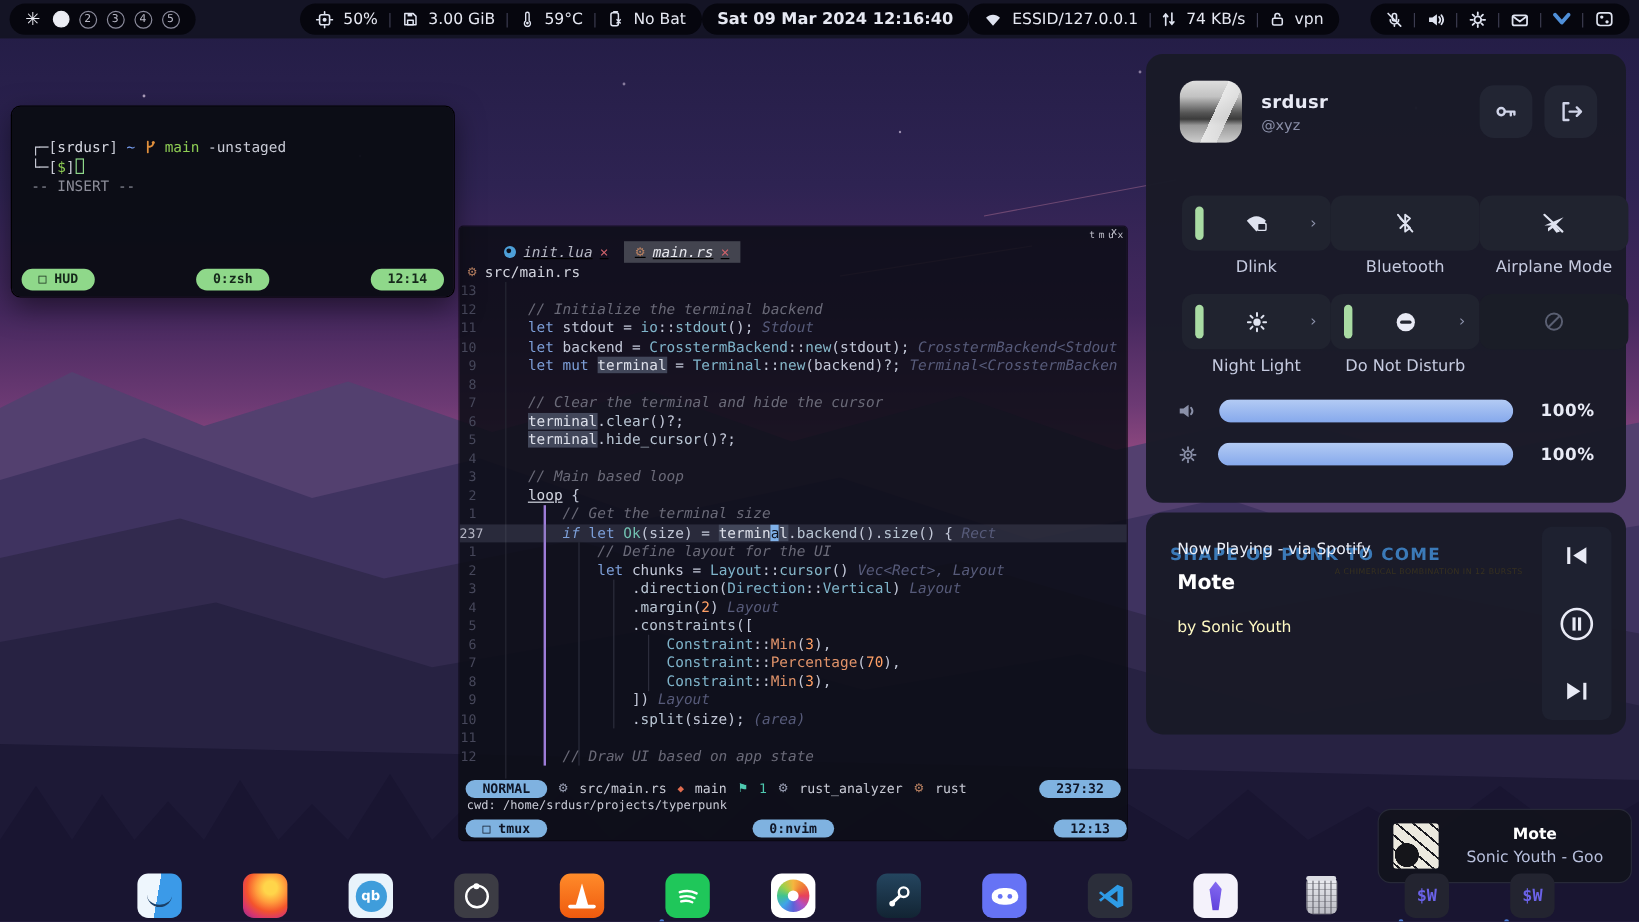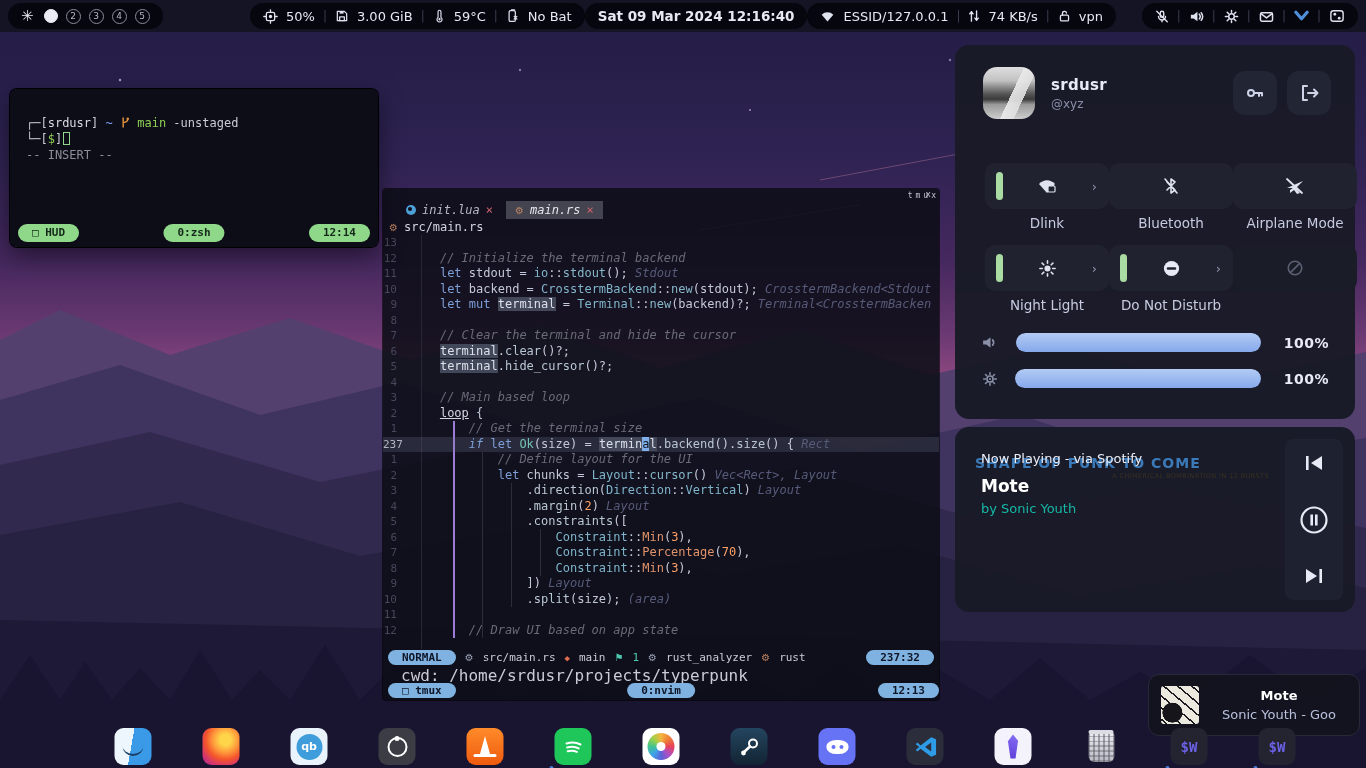--- a/index.html
+++ b/index.html
@@ -40,21 +40,21 @@
   .tm-center { position:absolute; left:50%; transform:translateX(-50%); }
   .tm-right { position:absolute; right:0; }
 
   
   .editor { position:absolute; left:383px; top:189px; width:556px; height:511px; background:rgba(13,14,23,0.88);
     z-index:9; border-radius:3px; font-family:"DejaVu Sans Mono", monospace; display:flex; flex-direction:column;
     box-shadow:0 0 0 1px rgba(0,0,0,.6); }
   .wm-title { height:12px; display:flex; align-items:center; justify-content:flex-end; position:relative;
     font-size:8px; letter-spacing:3px; color:#c3c3ce; }
   .wm-close { position:absolute; right:8px; top:0; font-size:9px; color:#c3c3ce; letter-spacing:0; }
-  .tabs { height:18px; display:flex; align-items:center; padding-left:14px; gap:4px; font-size:12px; font-style:italic; }
+  .tabs { height:18px; display:flex; align-items:center; padding-left:28px; gap:4px; font-size:12px; font-style:italic;text-decoration:underline; }
   .tab { display:flex; align-items:center; gap:6px; padding:0 9px; height:18px; color:#b6b8c4; }
   .tab.active { background:#43444f; color:#e8e9ef; }
   .tab .x { color:#d0636b; font-style:normal; }
   .luaicon { width:10px; height:10px; border-radius:50%; background:#4d9fd8; position:relative; }
   .luaicon::after { content:""; position:absolute; width:4px; height:4px; border-radius:50%; background:#0d0e17; left:2px; top:2px; }
   .rusticon { color:#bb8262; font-size:10px; font-style:normal; font-family:"DejaVu Sans", sans-serif; }
   .crumb { height:16px; display:flex; align-items:center; gap:6px; padding-left:6px; font-size:12px; color:#d3d5df; }
   .codewrap { position:relative; flex:1; overflow:hidden; }
   .guide { position:absolute; width:1px; background:#2c2d3c; z-index:1; }
   .guide.purple { background:#9d7cd8; width:1.5px; }
@@ -68,21 +68,21 @@
   .kw { color:#7d9fd8; } .kwi { color:#7d9fd8; font-style:italic; }
   .ty { color:#7fb4ca; } .fn2 { color:#86b7c9; } .mth { color:#b9c6d4; }
   .num { color:#ffa066; } .or2 { color:#e0936a; } .okv { color:#72c2b2; }
   .hint { color:#575b7a; font-style:italic; } .tx { color:#c3c8d8; }
   .wh { background:#42475a; color:#dde0ea; }
   .cur-ch { background:#7fb0e8; color:#101624; }
   .und { color:#d4d7e2; text-decoration:underline; }
   .statusline { height:17px; display:flex; align-items:center; gap:9px; font-size:11px; color:#c9cbd6; padding:0 5px; }
   .sl-icon { font-family:"DejaVu Sans", sans-serif; font-size:10px; }
   .sl-right { margin-left:auto; }
-  .cwdline { height:15px; font-size:16px; color:#c9cbd6; padding-left:18px; }
+  .cwdline { height:15px; font-size:10px; color:#c9cbd6; padding-left:6px; }
   .etmux { position:relative; height:19px; display:flex; align-items:center; padding:0 5px; }
 
   
   .cc { position:absolute; left:955px; top:45px; width:400px; height:374px; background:rgba(26,27,40,0.98);
     border-radius:14px; z-index:10; color:#e8eaf5; }
   .cc-head { display:flex; align-items:center; gap:16px; padding:22px 24px 0 28px; }
   .avatar { width:52px; height:52px; border-radius:14px; flex:none;
     background:linear-gradient(115deg, rgba(255,255,255,0) 54%, rgba(235,235,235,.9) 54%, rgba(225,225,225,.9) 72%, rgba(255,255,255,0) 72%),
       linear-gradient(180deg,#dedede 0%,#c2c2c2 26%,#8f8f8f 38%,#555 52%,#3b3b3b 62%,#999 72%,#cecece 100%); }
   .uname { font-size:15px; font-weight:bold; letter-spacing:.3px; }
@@ -115,21 +115,21 @@
       conic-gradient(from 200deg at 42% 38%, #9b7fc0 0 60deg, transparent 60deg) 30px 40px/150px 150px no-repeat,
       linear-gradient(135deg,#a59c84 0%,#8c english0,#7d7462 55%,#5f584a 100%) 160px 28px/148px 100px no-repeat,
       linear-gradient(#cdbd92,#bfae83) 0 0/100% 46px no-repeat,
       #34303c; }
   .album-title { position:absolute; top:16px; left:8px; right:2px; font-size:14px; font-weight:bold; color:#3f85c8;
     letter-spacing:1px; white-space:nowrap; overflow:hidden; opacity:.9; }
   .album-sub { position:absolute; top:33px; right:6px; font-size:6.5px; color:#37311f; letter-spacing:.4px; white-space:nowrap; }
   .np-text { position:absolute; left:14px; top:12px; right:8px; }
   .np-head { font-size:13px; color:#eceef6; }
   .np-title { font-size:17px; font-weight:bold; color:#fff; margin-top:10px; }
-  .np-artist { font-size:13px; color:#14b8a6; margin-top:5px; }
+  .np-artist { font-size:13px; color:#fef9c3; margin-top:20px; }
   .np-ctl { position:absolute; right:12px; top:12px; width:58px; height:161px; background:#1e2130; border-radius:8px;
     display:flex; flex-direction:column; align-items:center; justify-content:space-between; padding:14px 0; }
 
   
   .notif { position:absolute; left:1148px; top:674px; width:212px; height:62px; background:rgba(19,20,30,0.97);
     border-radius:11px; border:1px solid #272938; z-index:20; display:flex; align-items:center; gap:12px; padding:0 12px; }
   .nthumb { width:38px; height:38px; border-radius:3px; flex:none;
     background:
       radial-gradient(circle at 30% 70%, #15151a 0 26%, transparent 27%),
       repeating-linear-gradient(40deg, transparent 0 3px, #1a1a20 3px 4.5px, transparent 4.5px 9px),

